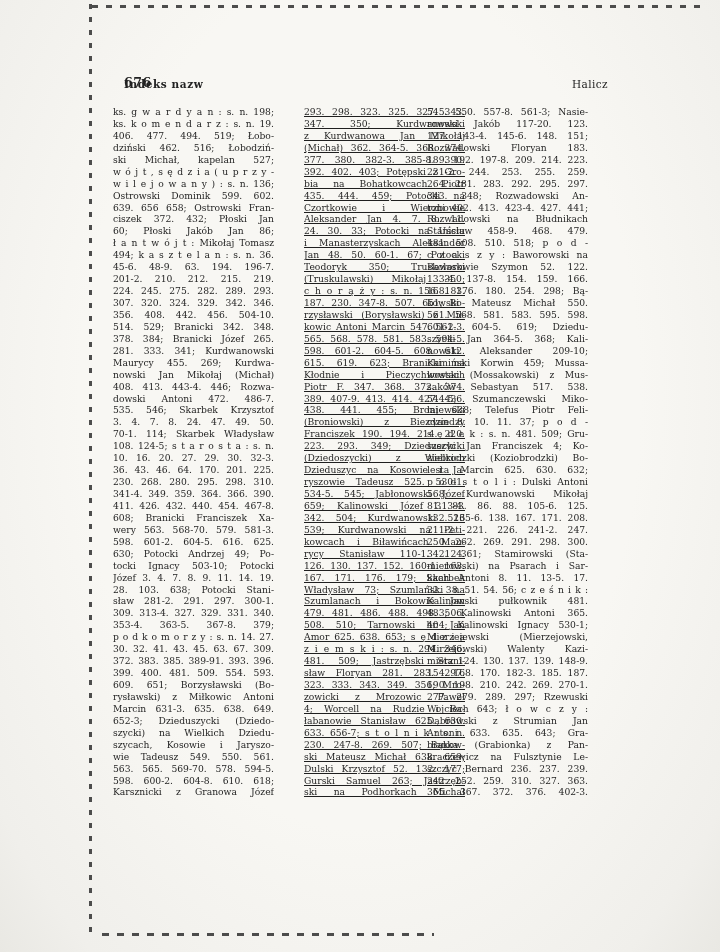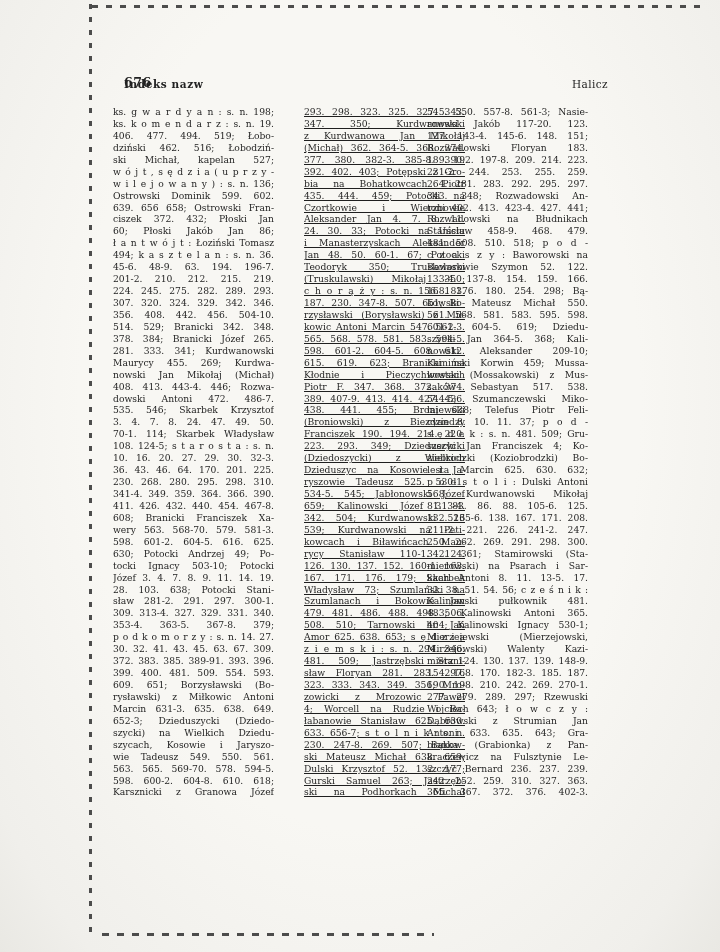--- a/index.html
+++ b/index.html
@@ -70,21 +70,21 @@
       <span class="tline">ks. k o m e n d a r z : s. n. 19.</span>
       <span class="tline">406. 477. 494. 519; Łobo-</span>
       <span class="tline">dziński 462. 516; Łobodziń-</span>
       <span class="tline">ski Michał, kapelan 527;</span>
       <span class="tline">w ó j t ,  s ę d z i a  ( u p r z y -</span>
       <span class="tline">w i l e j o w a n y ) : s. n. 136;</span>
       <span class="tline">Ostrowski Dominik 599. 602.</span>
       <span class="tline">639. 656 658; Ostrowski Fran-</span>
       <span class="tline">ciszek 372. 432; Płoski Jan</span>
       <span class="tline">60; Płoski Jakób Jan 86;</span>
-      <span class="tline">ł a n t w ó j t : Łoziński Tomasz</span>
+      <span class="tline">ł a n t w ó j t : Mikołaj Tomasz</span>
       <span class="tline">494; k a s z t e l a n : s. n. 36.</span>
       <span class="tline">45-6. 48-9. 63. 194. 196-7.</span>
       <span class="tline">201-2. 210. 212. 215. 219.</span>
       <span class="tline">224. 245. 275. 282. 289. 293.</span>
       <span class="tline">307. 320. 324. 329. 342. 346.</span>
       <span class="tline">356. 408. 442. 456. 504-10.</span>
       <span class="tline">514. 529; Branicki 342. 348.</span>
       <span class="tline">378. 384; Branicki Józef 265.</span>
       <span class="tline">281. 333. 341; Kurdwanowski</span>
       <span class="tline">Maurycy 455. 269; Kurdwa-</span>

